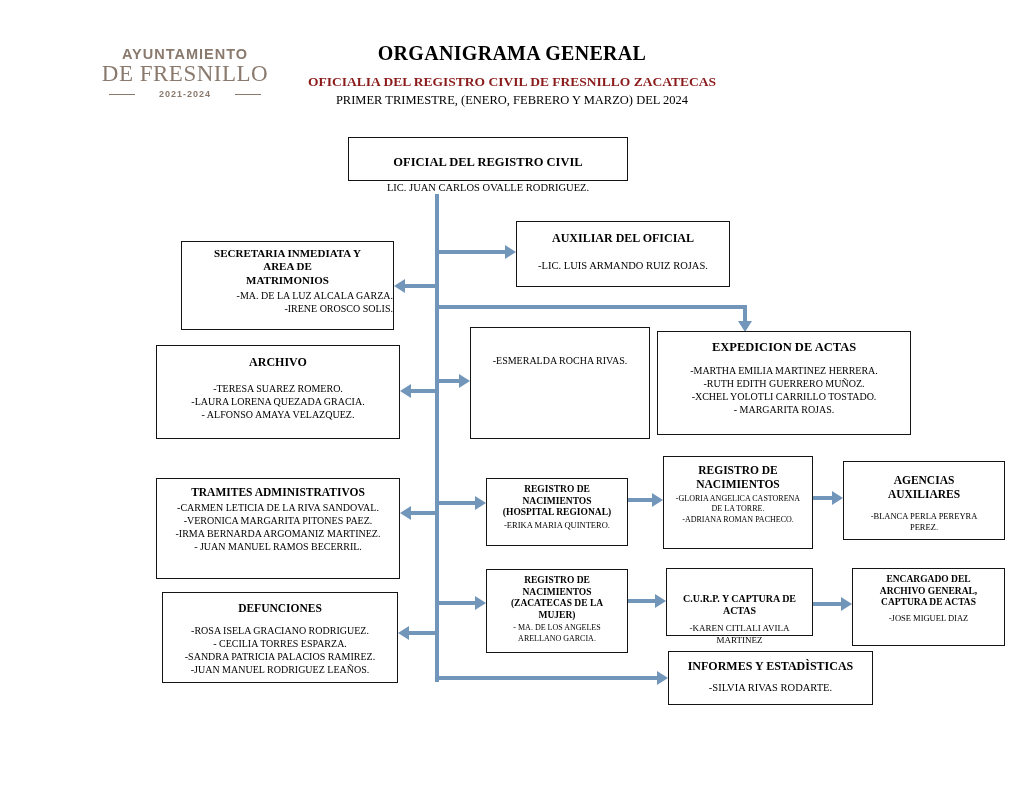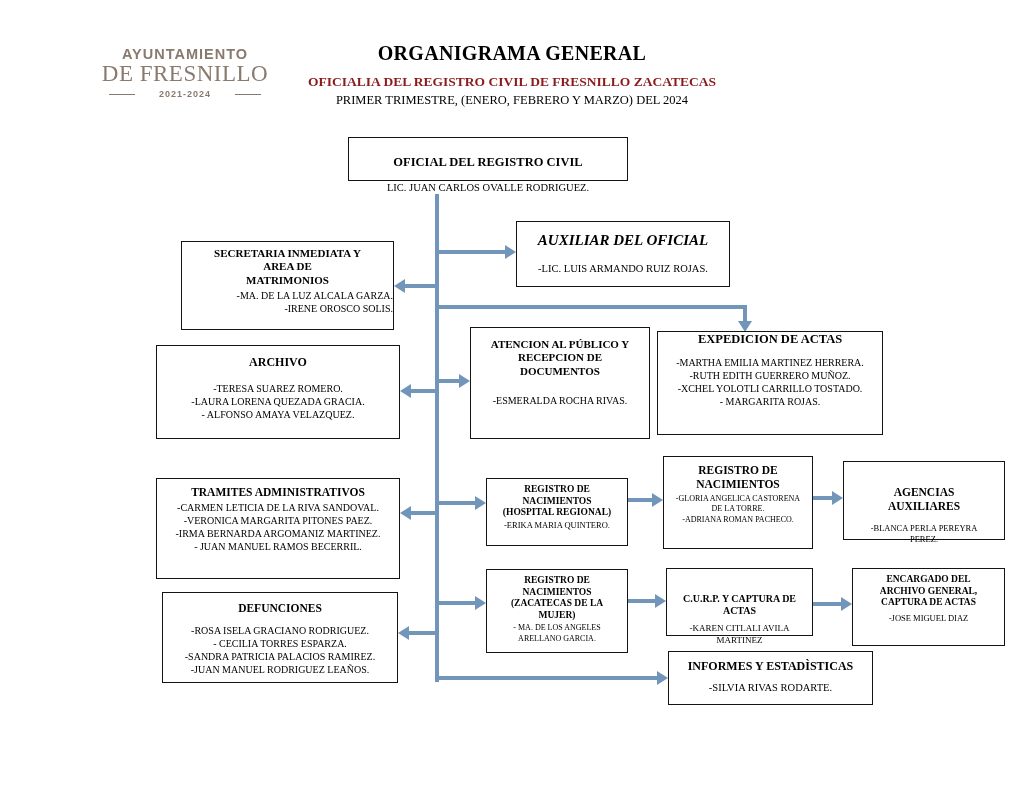--- a/index.html
+++ b/index.html
@@ -113,21 +113,21 @@
   <div class="box" style="left:348px;top:137px;width:280px;height:44px;padding-top:17px;">
     <div class="bt" style="font-size:12.5px;">
       <div>OFICIAL DEL REGISTRO CIVIL</div>
     </div>
     <div class="bm" style="font-size:10.5px;margin-top:11px;">
       <div>LIC. JUAN CARLOS OVALLE RODRIGUEZ.</div>
     </div>
   </div>
 
   <div class="box" style="left:516px;top:221px;width:214px;height:66px;padding-top:9px;">
-    <div class="bt" style="font-size:15px;font-style:italic;">
+    <div class="bt" style="font-size:12px;">
       <div>AUXILIAR DEL OFICIAL</div>
     </div>
     <div class="bm" style="font-size:10.5px;margin-top:13px;">
       <div>-LIC. LUIS ARMANDO RUIZ ROJAS.</div>
     </div>
   </div>
 
   <div class="box" style="left:181px;top:241px;width:213px;height:89px;padding-top:5px;">
     <div class="bt" style="font-size:11px;">
       <div>SECRETARIA INMEDIATA Y</div>
@@ -145,31 +145,26 @@
       <div>ARCHIVO</div>
     </div>
     <div class="bm" style="font-size:10px;margin-top:12px;">
       <div>-TERESA SUAREZ ROMERO.</div>
       <div>-LAURA LORENA QUEZADA GRACIA.</div>
       <div>- ALFONSO AMAYA VELAZQUEZ.</div>
     </div>
   </div>
 
   <div class="box" style="left:470px;top:327px;width:180px;height:112px;padding-top:10px;">
-    <div class="bt" style="font-size:11px;">
-      <div>ATENCION AL PÚBLICO Y</div>
-      <div>RECEPCION DE</div>
-      <div>DOCUMENTOS</div>
-    </div>
     <div class="bm" style="font-size:10px;margin-top:16px;">
       <div>-ESMERALDA ROCHA RIVAS.</div>
     </div>
   </div>
 
-  <div class="box" style="left:657px;top:331px;width:226px;height:104px;padding-top:0;">
+  <div class="box" style="left:657px;top:331px;width:254px;height:104px;padding-top:8px;">
     <div class="bt" style="font-size:12.5px;">
       <div>EXPEDICION DE ACTAS</div>
     </div>
     <div class="bm" style="font-size:10px;margin-top:9px;">
       <div>-MARTHA EMILIA MARTINEZ HERRERA.</div>
       <div>-RUTH EDITH GUERRERO MUÑOZ.</div>
       <div>-XCHEL YOLOTLI CARRILLO TOSTADO.</div>
       <div>- MARGARITA ROJAS.</div>
     </div>
   </div>
@@ -201,21 +196,21 @@
     <div class="bt" style="font-size:11.5px;">
       <div>REGISTRO DE</div>
       <div>NACIMIENTOS</div>
     </div>
     <div class="bm" style="font-size:8px;margin-top:3px;padding:0 6px;">
       <div>-GLORIA ANGELICA CASTORENA DE LA TORRE.</div>
       <div>-ADRIANA ROMAN PACHECO.</div>
     </div>
   </div>
 
-  <div class="box" style="left:843px;top:461px;width:162px;height:79px;padding-top:23px;">
+  <div class="box" style="left:843px;top:461px;width:162px;height:79px;padding-top:11px;">
     <div class="bt" style="font-size:11.5px;">
       <div>AGENCIAS</div>
       <div>AUXILIARES</div>
     </div>
     <div class="bm" style="font-size:8.5px;margin-top:10px;padding:0 20px;">
       <div>-BLANCA PERLA PEREYRA PEREZ.</div>
     </div>
   </div>
 
   <div class="box" style="left:162px;top:592px;width:236px;height:91px;padding-top:8px;">

